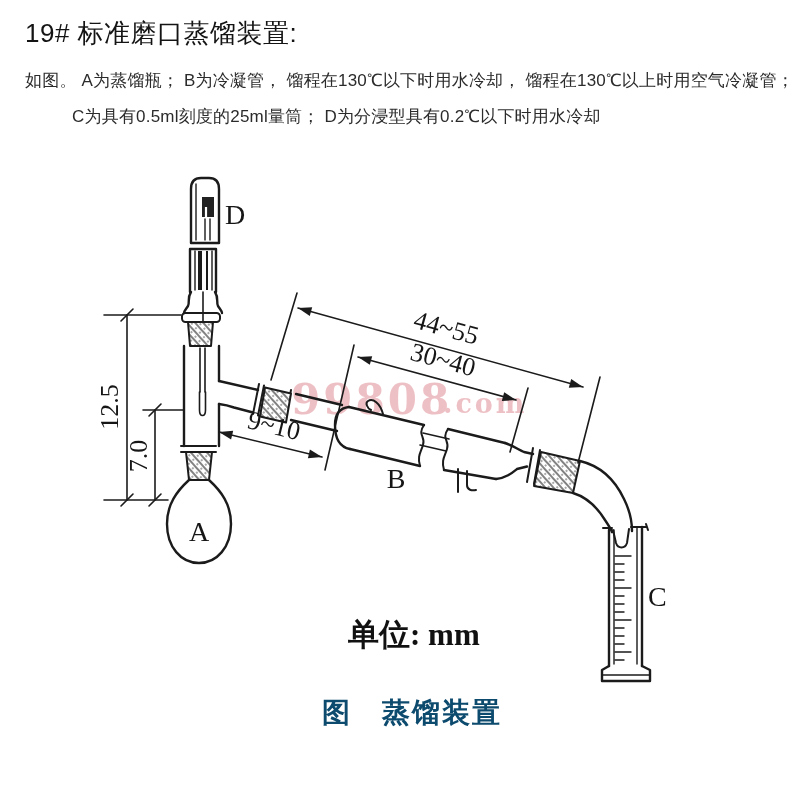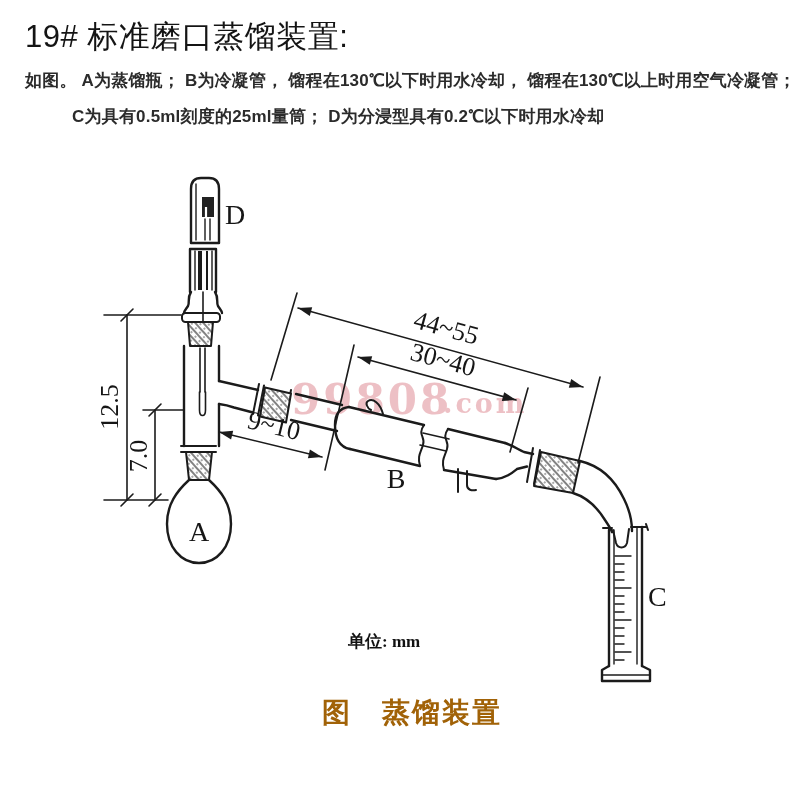--- a/index.html
+++ b/index.html
@@ -2,38 +2,38 @@
 <html><head>
 <meta charset="utf-8">
 <style>
   html,body{margin:0;padding:0;}
   body{
     width:800px;height:800px;position:relative;background:#ffffff;
     font-family:"Liberation Sans", sans-serif;overflow:hidden;
   }
   .title{
     position:absolute;left:25px;top:16px;
-    font-size:31px;font-weight:500;color:#141414;letter-spacing:.5px;
+    font-size:26px;font-weight:500;color:#141414;letter-spacing:.5px;
     white-space:nowrap;
   }
   .desc-line{
     position:absolute;color:#2b2b2b;font-size:17px;line-height:24px;
-    white-space:nowrap;letter-spacing:.2px;font-weight:bold;
+    white-space:nowrap;letter-spacing:.2px;
   }
   .desc-1{left:25px;top:69px;}
   .desc-2{left:72px;top:105px;}
   .fig-note{
-    position:absolute;left:348px;top:630px;
+    position:absolute;left:348px;top:614px;
     font-family:"Liberation Serif", serif;font-weight:700;
-    font-size:17px;color:#111;white-space:pre;
+    font-size:31px;color:#111;white-space:pre;
   }
   .fig-caption{
     position:absolute;left:322px;top:694px;
     font-family:"Liberation Serif", serif;font-weight:700;
-    font-size:28px;color:#a16207;letter-spacing:2px;white-space:pre;
+    font-size:28px;color:#0c4a6e;letter-spacing:2px;white-space:pre;
   }
   svg{position:absolute;left:0;top:0;}
   .ink{stroke:#1b1b1b;fill:none;stroke-linecap:round;stroke-linejoin:round;}
   .w24{stroke-width:2.4;} .w2{stroke-width:2;} .w16{stroke-width:1.6;} .w14{stroke-width:1.4;}
   .dim{stroke:#1b1b1b;stroke-width:1.6;fill:none;stroke-linecap:round;}
   .arr{fill:#1b1b1b;stroke:none;}
   .joint{fill:url(#grind);stroke:#1b1b1b;stroke-width:2;stroke-linejoin:round;}
   text.dimtxt{
     font-family:"Liberation Serif", serif;font-size:26px;fill:#161616;
     text-anchor:middle;

